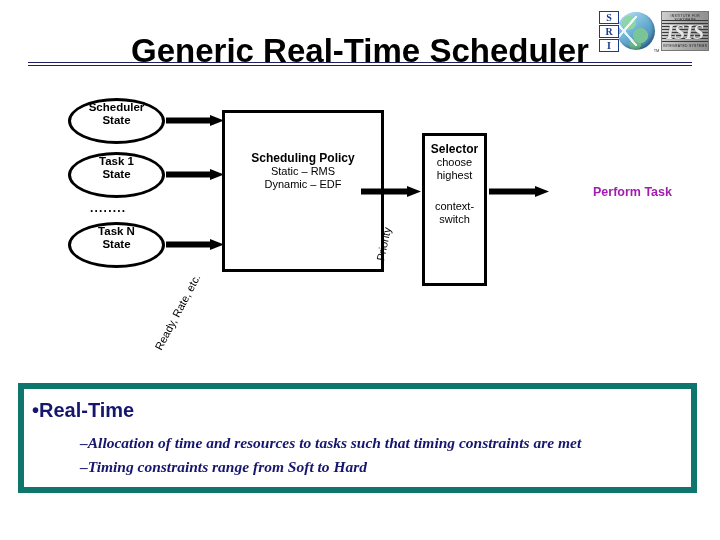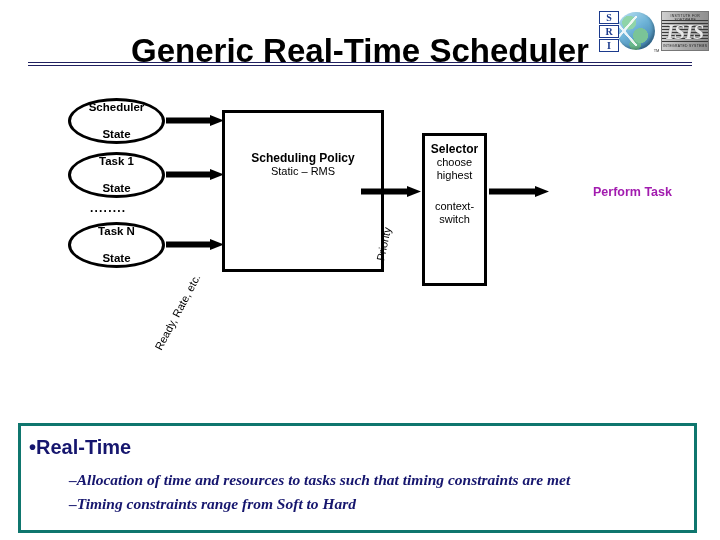--- a/index.html
+++ b/index.html
@@ -169,21 +169,21 @@
   }
   .ellipse {
     position: absolute;
     border: 3px solid #000000;
     border-radius: 50%;
     background: #ffffff;
     box-sizing: border-box;
     display: flex;
     flex-direction: column;
     align-items: center;
-    justify-content: space-between;
+    justify-content: flex-start;
     font-family: "Liberation Sans", sans-serif;
     font-weight: bold;
     font-size: 11.5px;
     line-height: 13px;
     color: #000000;
     text-align: center;
   }
   .rbox {
     position: absolute;
     border: 3px solid #000000;
@@ -240,39 +240,38 @@
     padding-left: 40px;
   }
 
   
   #content-box {
     position: absolute;
     left: 18px;
     top: 383px;
     width: 679px;
     height: 110px;
-    border: 3px solid #0f766e;
-    box-sizing: border-box;
-    background: #ffffff;
-    margin-top: 40px;
+    border: 6px solid #0f766e;
+    box-sizing: border-box;
+    background: #ffffff;
   }
   #bullet-l1 {
     position: absolute;
     left: 8px;
     top: 9px;
     font-family: "Liberation Sans", sans-serif;
     font-weight: bold;
     font-size: 20px;
     line-height: 24px;
     color: #16166e;
     white-space: nowrap;
   }
   .bullet-l2 {
     position: absolute;
-    left: 48px;
+    left: 56px;
     font-family: "Liberation Serif", serif;
     font-weight: bold;
     font-style: italic;
     font-size: 15.5px;
     line-height: 20px;
     color: #16166e;
     white-space: nowrap;
   }
   #bullet-l2-a { top: 44px; }
   #bullet-l2-b { top: 68px; }
@@ -336,20 +335,21 @@
     <svg class="arrow" style="left:166px; top:239px; width:58px;" viewBox="0 0 58 11">
       <path d="M0,5.5 L44,5.5" stroke="#000" stroke-width="6" fill="none"></path>
       <path d="M44,0 L58,5.5 L44,11 Z" fill="#000"></path>
     </svg>
 
     <div class="vlabel" style="left:163px; top:340px; transform: rotate(-62deg);">Ready, Rate, etc.</div>
 
     <div class="rbox" style="left:222px; top:110px; width:162px; height:162px;">
       <div class="box-title" style="margin-top:38px;">Scheduling Policy</div>
       <div class="box-body" style="">Static – RMS</div>
+      <div class="box-body">Dynamic – EDF</div>
     </div>
 
     <svg class="arrow" style="left:361px; top:186px; width:60px;" viewBox="0 0 60 11">
       <path d="M0,5.5 L46,5.5" stroke="#000" stroke-width="6" fill="none"></path>
       <path d="M46,0 L60,5.5 L46,11 Z" fill="#000"></path>
     </svg>
 
     <div class="vlabel" style="left:386px; top:250px; transform: rotate(-78deg);">Priority</div>
 
     <div class="rbox" style="left:422px; top:133px; width:65px; height:153px;">

